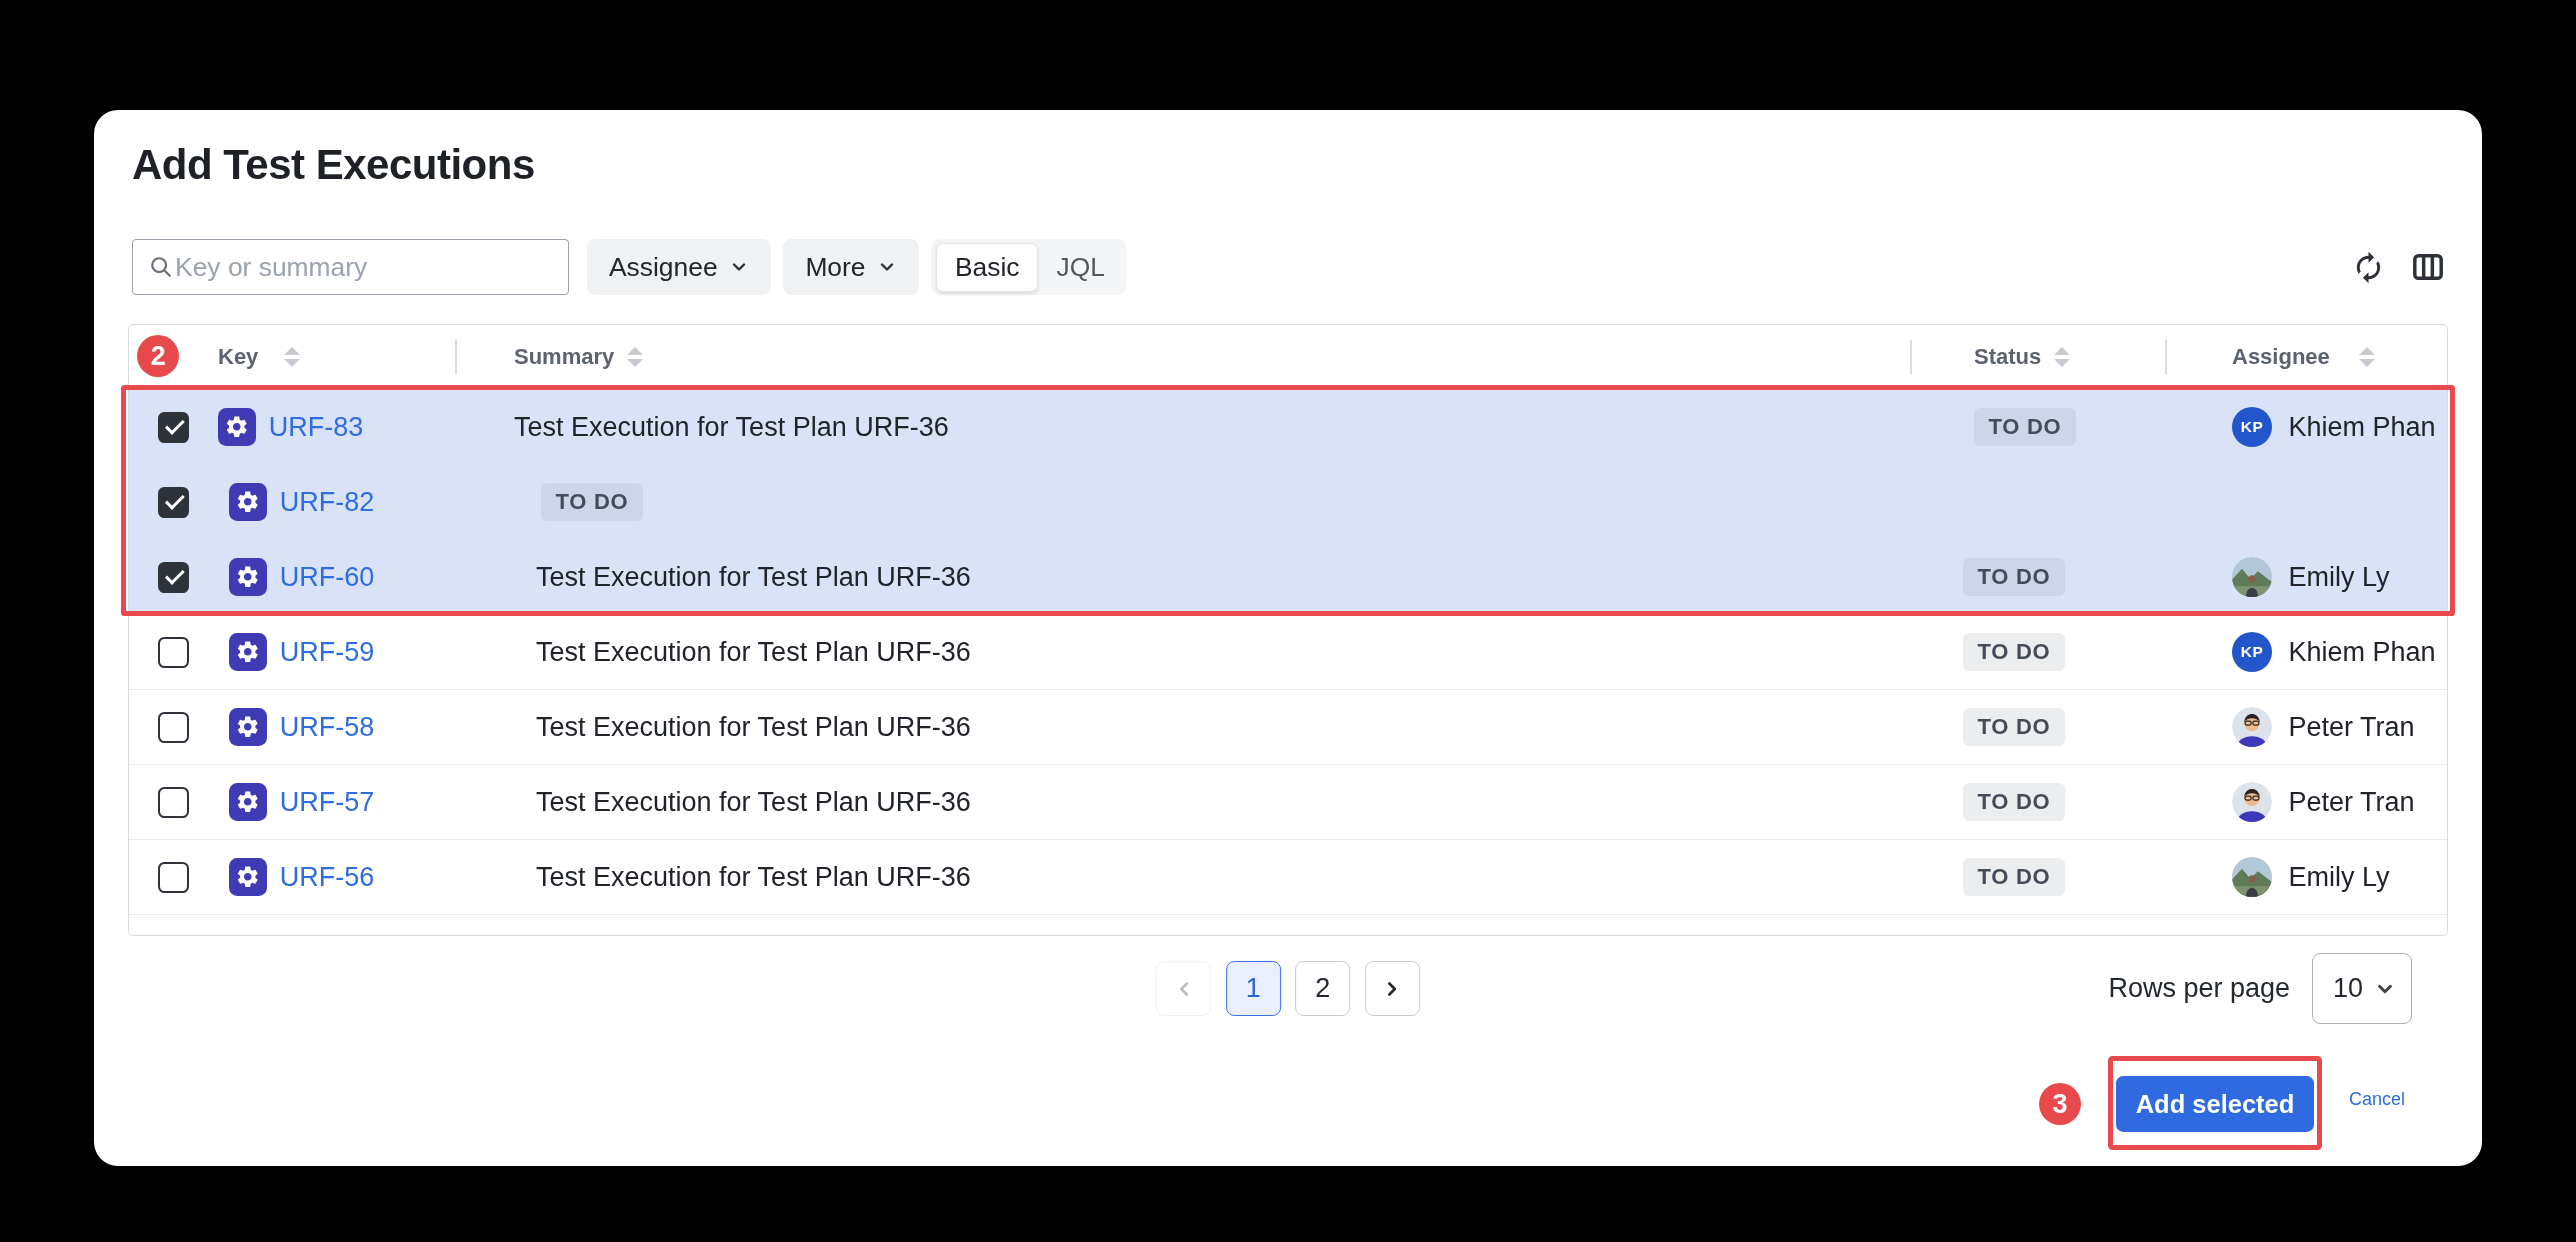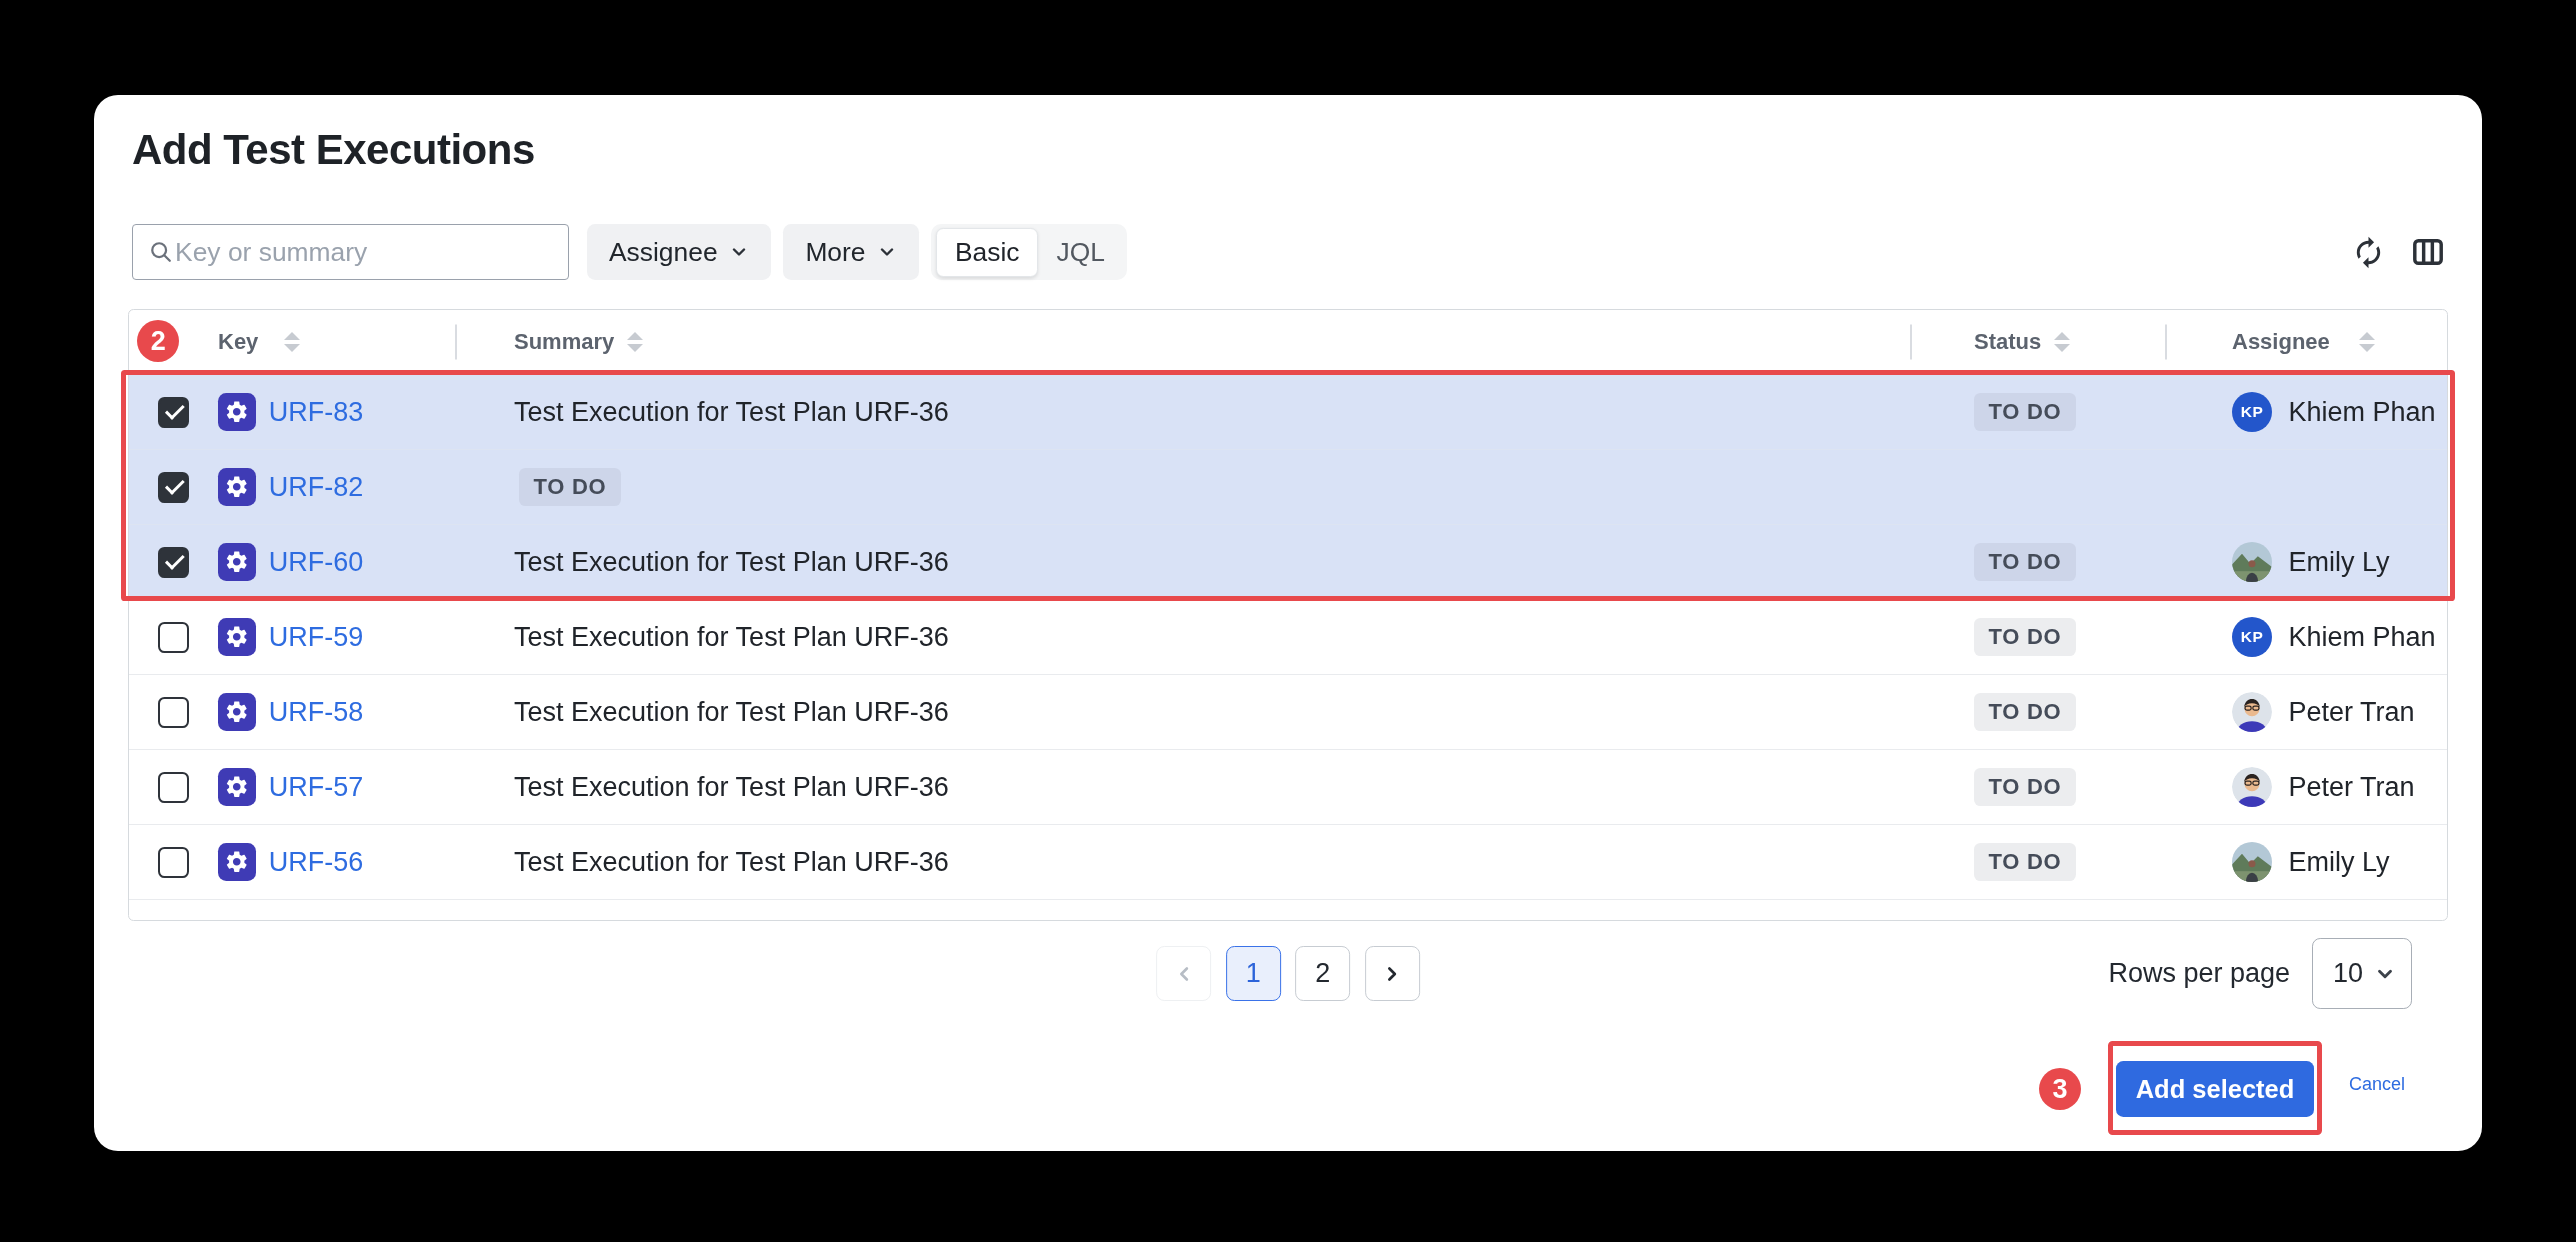--- a/index.html
+++ b/index.html
@@ -2,21 +2,21 @@
 <html style="font-size:14.6px"><head>
 <meta charset="utf-8">
 <style>
   html,body{margin:0;padding:0;}
   body{
     width:2576px;height:1243px;background:#000;position:relative;overflow:hidden;
     font-family:"Liberation Sans","DejaVu Sans",sans-serif;
     -webkit-font-smoothing:antialiased;
   }
   .modal{
-    position:absolute;left:94px;top:95px;width:2388px;height:1056px;
+    position:absolute;left:94px;top:110px;width:2388px;height:1056px;
     background:#fff;border-radius:24px;
   }
   
   .title{position:absolute;left:38px;top:31px;font-size:42px;font-weight:700;color:#1e2227;letter-spacing:-0.5px;}
   
   .filterbar{position:absolute;left:38px;top:129px;width:2316px;height:56px;display:flex;align-items:center;}
   .search{
     width:437px;height:56px;border:1.8px solid #9aa1ac;border-radius:4px;background:#fff;
     display:flex;align-items:center;box-sizing:border-box;padding:0 14.6px;gap:0;
   }
@@ -46,21 +46,21 @@
   .hcell{display:flex;align-items:center;font-size:22px;font-weight:700;color:#5c636e;position:relative;height:100%;}
   .hcell.divided::before{content:'';position:absolute;left:0;top:50%;transform:translateY(-50%);width:1.8px;height:35px;background:#d9dce1;}
   .hcell.c-summary,.c-summary{padding-left:59px;box-sizing:border-box;}
   .hcell.c-status,.c-status{padding-left:64px;box-sizing:border-box;}
   .hcell.c-assignee,.c-assignee{padding-left:67px;box-sizing:border-box;}
   .sort{display:inline-flex;flex-direction:column;gap:3.6px;margin-left:12.8px;}
   .sort i{display:block;width:0;height:0;border-left:8.2px solid transparent;border-right:8.2px solid transparent;}
   .sort .up{border-bottom:8.2px solid #c7cbd1;}
   .sort .down{border-top:8.2px solid #c7cbd1;}
   .trow{height:74px;position:relative;cursor:pointer;}
-  .trow + .trow{border-top:0.9px solid #e9ebee;}
+  .trow + .trow{border-top:0.9px solid #e9ebee;gap:11px;}
   .trow.selected{background:var(--selected-row-bg,#d9e2f6);}
   .trow.selected + .trow.selected{border-top-color:#dde4f2;}
   .c-check{display:flex;justify-content:center;}
   .cb{width:31px;height:31px;box-sizing:border-box;border:2.7px solid #2e333a;border-radius:6.4px;background:#fff;position:relative;cursor:pointer;}
   .cb.checked{background:#2e333a;border-color:#2e333a;}
   .cb.checked::after{
     content:'';position:absolute;left:5.5px;top:6.4px;width:14.6px;height:7.3px;
     border-left:3.6px solid #fff;border-bottom:3.6px solid #fff;transform:rotate(-45deg);
   }
   .c-key{display:flex;align-items:center;gap:12.8px;}

